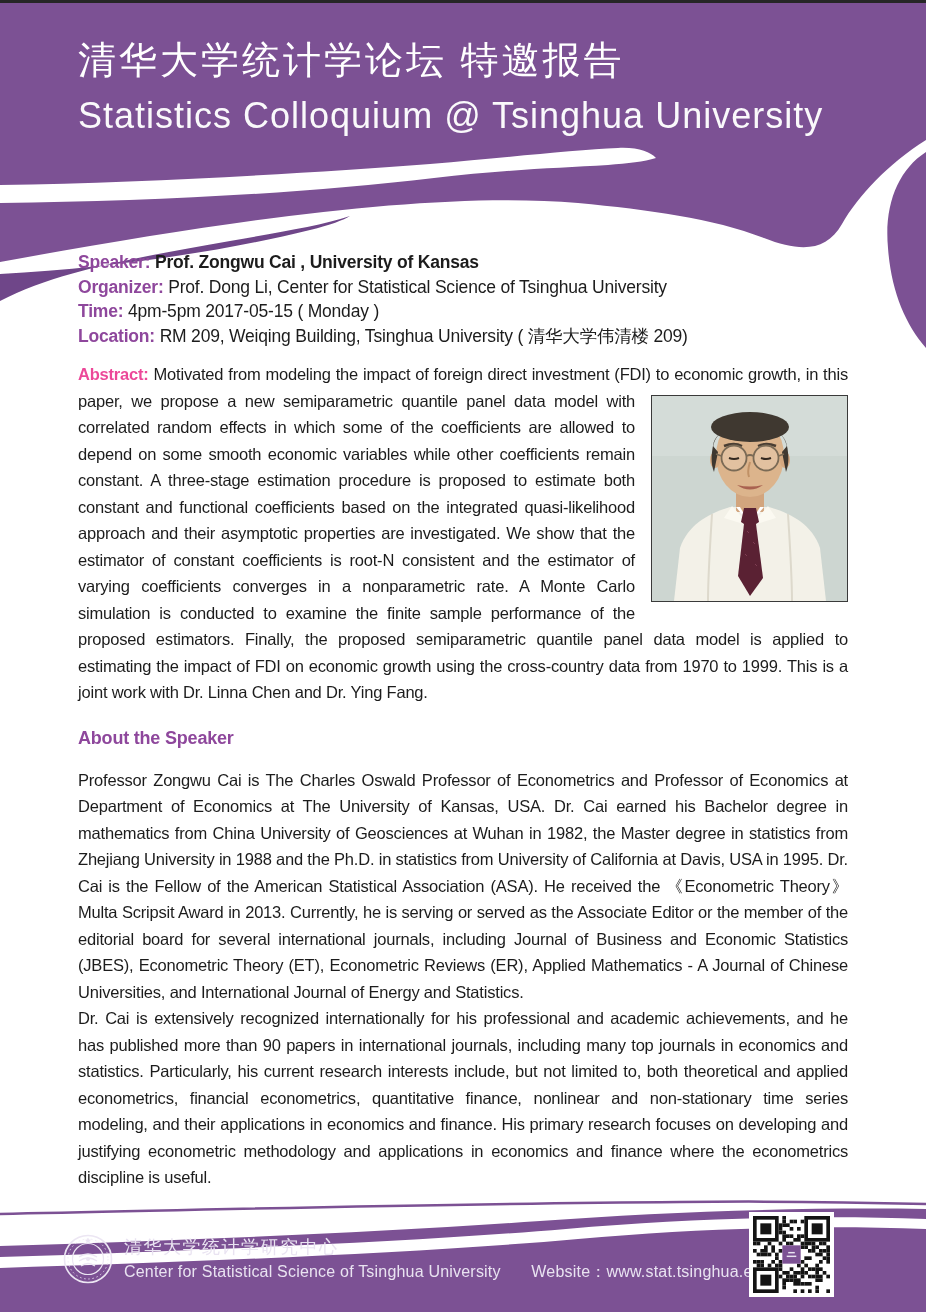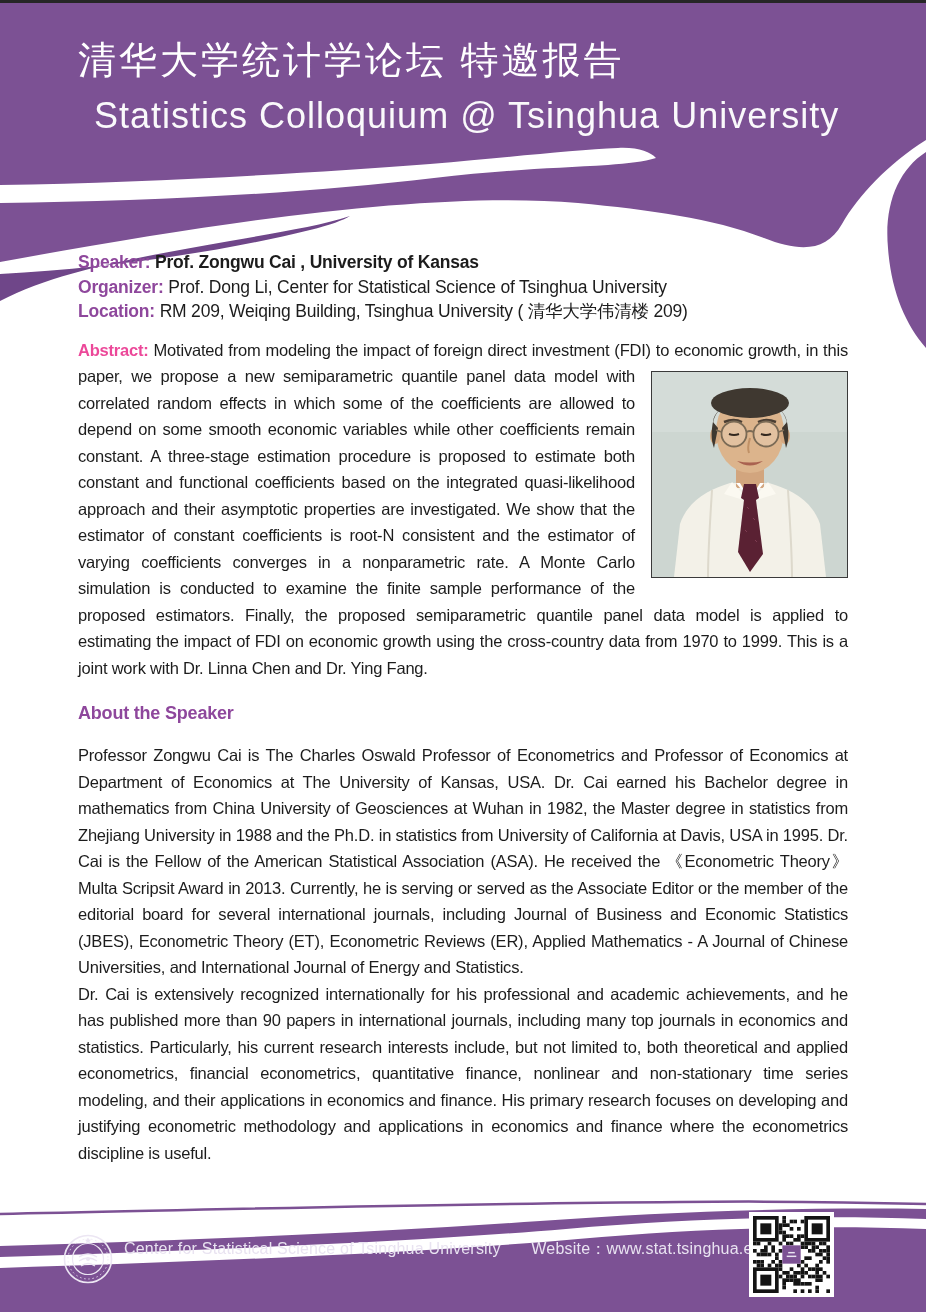--- a/index.html
+++ b/index.html
@@ -6,21 +6,21 @@
   .poster{
     position:relative;width:926px;height:1312px;margin:0 auto;
     background:#ffffff;overflow:hidden;
     font-family:"Liberation Sans","DejaVu Sans",sans-serif;
     color:#1c1c1c;
   }
   .top-line{position:absolute;left:0;top:0;width:926px;height:3px;background:#262626;}
   .header-wave{position:absolute;left:0;top:0;width:926px;height:360px;}
   .header-text{position:absolute;left:78px;top:34px;color:#ffffff;}
   .h-zh{font-size:38px;letter-spacing:3px;font-weight:400;line-height:52px;}
-  .h-en{font-size:36px;letter-spacing:1px;font-weight:300;line-height:48px;margin-top:6px;opacity:.97;margin-left:16px;}
+  .h-en{font-size:36px;letter-spacing:1px;font-weight:300;line-height:48px;margin-top:6px;opacity:.97;}
   .column{position:absolute;left:78px;top:250px;width:770px;}
   .talk-title{
     text-align:center;color:#7c2f97;font-weight:bold;
     font-size:25px;line-height:36px;margin:0 0 17px 0;letter-spacing:-0.2px;
   }
   .details{margin:0 0 13px 0;}
   .drow{font-size:17.5px;line-height:24.6px;letter-spacing:-0.2px;}
   .dlabel{color:#8e479c;font-weight:bold;text-align:right;}
   .dval{color:#1c1c1c;}
   .dval.bold{font-weight:bold;}
@@ -79,20 +79,24 @@
     <div class="details">
       <div class="drow">
         <span class="dlabel">Speaker:</span>
         <span class="dval bold">Prof. Zongwu Cai , University of Kansas</span>
       </div>
       <div class="drow">
         <span class="dlabel">Organizer:</span>
         <span class="dval">Prof. Dong Li, Center for Statistical Science of Tsinghua University</span>
       </div>
       <div class="drow">
+        <span class="dlabel">Time:</span>
+        <span class="dval">4pm-5pm  2017-05-15 ( Monday )</span>
+      </div>
+      <div class="drow">
         <span class="dlabel">Location:</span>
         <span class="dval">RM 209, Weiqing Building, Tsinghua University ( 清华大学伟清楼 209)</span>
       </div>
     </div>
 
     <p class="para">
       <span class="float-spacer"></span>
       <span class="photo-float">
         
         <svg width="195" height="205" viewBox="0 0 195 205" aria-hidden="true">
@@ -150,20 +154,21 @@
   <svg class="seal" viewBox="0 0 52 52" aria-hidden="true">
     <circle cx="26" cy="26" r="23.5" fill="none" stroke="#ece6f3" stroke-width="1.6"></circle>
     <circle cx="26" cy="26" r="20" fill="none" stroke="#ece6f3" stroke-width="0.8" stroke-dasharray="1.6,2.6"></circle>
     <circle cx="26" cy="26" r="15.5" fill="none" stroke="#ece6f3" stroke-width="1.2"></circle>
     <path d="M26,4.5 l1,2 2,0.3 -1.5,1.4 0.4,2 -1.9,-1 -1.9,1 0.4,-2 -1.5,-1.4 2,-0.3 Z" fill="#ece6f3"></path>
     <path d="M17,24 Q26,18 35,24 M17,28 Q26,22 35,28 M19,33 Q26,28 33,33" stroke="#ece6f3" stroke-width="1.3" fill="none"></path>
     <circle cx="26" cy="26" r="2" fill="#ece6f3"></circle>
   </svg>
 
   <div class="footer-text">
+    <div class="f-zh">清华大学统计学研究中心</div>
     <div class="f-en">
       <span>Center for Statistical Science of Tsinghua University</span>
       <span class="f-site">Website：www.stat.tsinghua.edu.cn</span>
     </div>
   </div>
 
   <div class="qr">
     <svg id="qr-svg" width="77" height="77" viewBox="0 0 77 77" aria-hidden="true">
         <rect x="29.33" y="0.00" width="3.67" height="3.67" fill="#141414"></rect>
         <rect x="29.33" y="3.67" width="3.67" height="3.67" fill="#141414"></rect>

